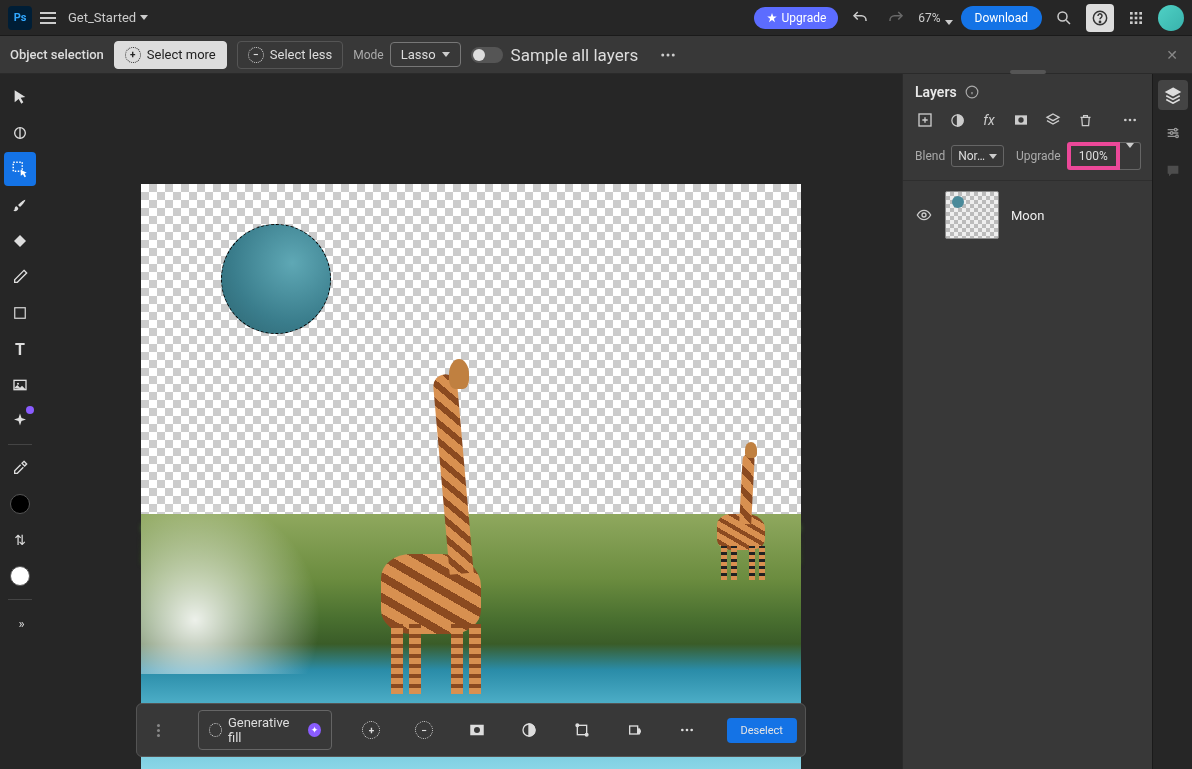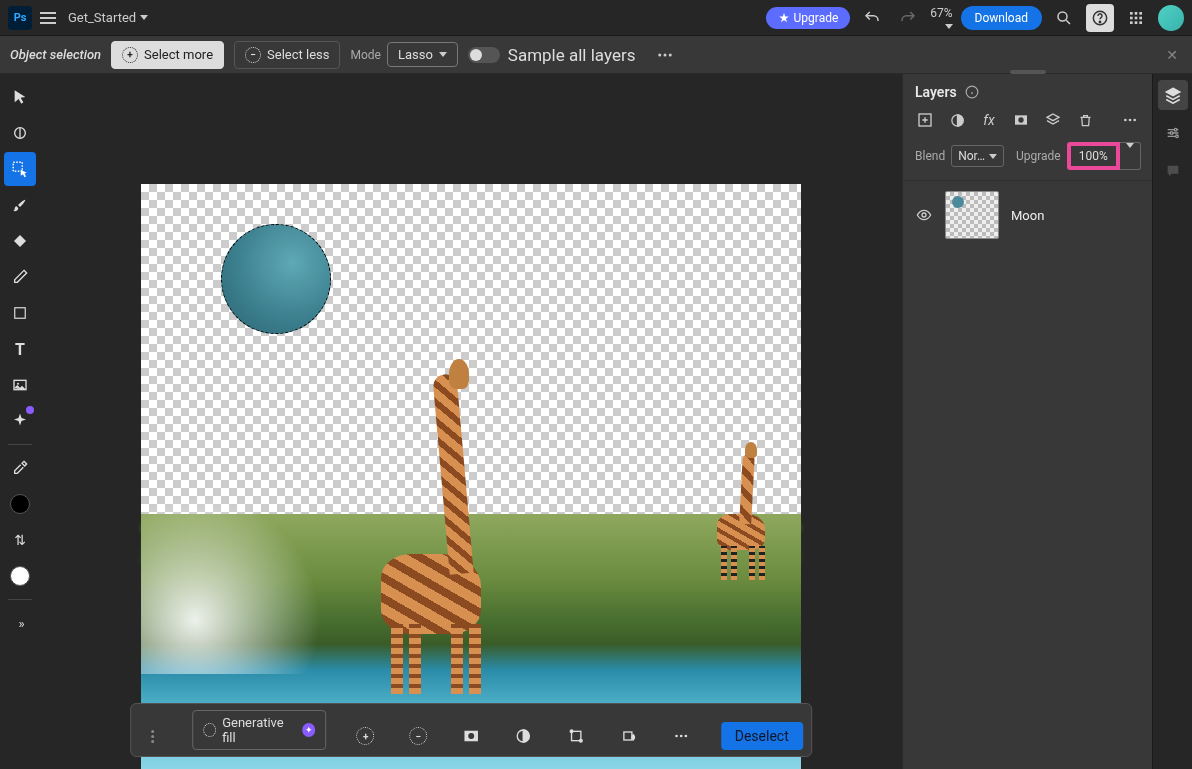--- a/index.html
+++ b/index.html
@@ -9,27 +9,27 @@
   .topbar { height: 36px; background: #262626; display: flex; align-items: center; padding: 0 8px; gap: 8px; border-bottom: 1px solid #1a1a1a; }
   .ps-logo { width: 24px; height: 24px; background: #001e36; border-radius: 4px; display: flex; align-items: center; justify-content: center; color: #31a8ff; font-weight: bold; font-size: 11px; }
   .menu-icon { width: 20px; height: 20px; display: flex; flex-direction: column; justify-content: center; gap: 3px; cursor: pointer; }
   .menu-icon span { height: 2px; background: #ccc; width: 16px; }
   .doc-name { font-size: 13px; color: #ccc; display: flex; align-items: center; gap: 4px; cursor: pointer; }
   .chevron-down { width: 0; height: 0; border-left: 4px solid transparent; border-right: 4px solid transparent; border-top: 5px solid #ccc; }
   .topbar-spacer { flex: 1; }
   .upgrade-btn { background: #5c6cff; color: #fff; border-radius: 14px; padding: 4px 12px; font-size: 12px; display: flex; align-items: center; gap: 4px; cursor: pointer; }
   .top-icon { width: 28px; height: 28px; display: flex; align-items: center; justify-content: center; cursor: pointer; color: #ccc; border-radius: 4px; }
   .top-icon.boxed { background: #ddd; color: #333; }
-  .zoom { font-size: 12px; color: #ccc; display: flex; align-items: flex-end; gap: 4px; cursor: pointer; flex-direction: column; }
+  .zoom { font-size: 12px; color: #ccc; display: flex; align-items: flex-end; gap: 4px; cursor: pointer; }
   .download-btn { background: #1473e6; color: #fff; border-radius: 14px; padding: 5px 14px; font-size: 12px; cursor: pointer; }
   .avatar { width: 26px; height: 26px; border-radius: 50%; background: linear-gradient(135deg, #4fd1c5, #38b2ac); }
   
   
   .optbar { height: 38px; background: #383838; display: flex; align-items: center; padding: 0 10px; gap: 10px; border-bottom: 1px solid #2a2a2a; }
-  .opt-label { font-size: 13px; color: #ddd; font-weight: 500; font-style: italic; }
+  .opt-label { font-size: 13px; color: #ddd; font-weight: 500; }
   .opt-btn { display: flex; align-items: center; gap: 6px; padding: 5px 10px; border-radius: 4px; font-size: 13px; cursor: pointer; border: 1px solid #555; }
   .opt-btn.selected { background: #ddd; color: #222; border-color: #ddd; }
   .opt-btn.outline { color: #ddd; }
   .mode-sel { display: flex; align-items: center; gap: 6px; font-size: 12px; color: #aaa; }
   .lasso-sel { border: 1px solid #777; border-radius: 4px; padding: 4px 10px; font-size: 13px; color: #ddd; display: flex; align-items: center; gap: 6px; cursor: pointer; }
   .toggle { width: 32px; height: 16px; background: #555; border-radius: 8px; position: relative; cursor: pointer; }
   .toggle::after { content: ''; position: absolute; width: 12px; height: 12px; background: #ddd; border-radius: 50%; top: 2px; left: 2px; }
   .close-x { margin-left: auto; width: 20px; height: 20px; display: flex; align-items: center; justify-content: center; cursor: pointer; color: #888; font-size: 14px; }
   .dotted-circ { width: 16px; height: 16px; border: 1.5px dotted currentColor; border-radius: 50%; display: flex; align-items: center; justify-content: center; font-size: 10px; font-weight: bold; }
   
@@ -71,27 +71,27 @@
   .g1 .g-leg { position: absolute; width: 12px; height: 70px; bottom: -10px; background: repeating-linear-gradient(0deg, #d89050, #d89050 6px, #8b4a20 6px, #8b4a20 10px); }
   .g1 .l1 { left: 30px; } .g1 .l2 { left: 48px; } .g1 .l3 { left: 90px; } .g1 .l4 { left: 108px; }
   .g1 .g-head { position: absolute; width: 20px; height: 30px; top: -5px; left: 88px; background: #c08040; border-radius: 50% 50% 30% 30%; }
   .g2 .g-neck { width: 12px; height: 70px; bottom: 50px; left: 30px; transform: rotate(3deg); border-radius: 6px 6px 0 0; }
   .g2 .g-body { position: absolute; width: 48px; height: 36px; bottom: 24px; left: 6px; background: repeating-linear-gradient(30deg, #d89050, #d89050 6px, #8b4a20 6px, #8b4a20 10px); border-radius: 30% 40% 30% 30%; }
   .g2 .g-leg { position: absolute; width: 6px; height: 34px; bottom: -6px; background: repeating-linear-gradient(0deg, #d89050, #d89050 4px, #222 4px, #222 7px); }
   .g2 .l1 { left: 10px; } .g2 .l2 { left: 20px; } .g2 .l3 { left: 38px; } .g2 .l4 { left: 48px; }
   .g2 .g-head { position: absolute; width: 12px; height: 16px; top: -2px; left: 34px; background: #c08040; border-radius: 50% 50% 30% 30%; }
   
   
-  .ctx-bar { position: absolute; bottom: 12px; left: 50%; transform: translateX(-50%); background: #383838; border: 1px solid #555; border-radius: 6px; display: flex; align-items: flex-end; padding: 6px 8px; gap: 26px; }
+  .ctx-bar { position: absolute; bottom: 12px; left: 50%; transform: translateX(-50%); background: #383838; border: 1px solid #555; border-radius: 6px; display: flex; align-items: center; padding: 6px 8px; gap: 26px; }
   .ctx-item { width: 28px; height: 28px; display: flex; align-items: center; justify-content: center; cursor: pointer; color: #ddd; border-radius: 4px; }
   .drag-dots { display: flex; flex-direction: column; gap: 2px; }
   .drag-dots span { width: 3px; height: 3px; background: #888; border-radius: 50%; }
   .gen-fill { display: flex; align-items: center; gap: 6px; padding: 4px 10px; border: 1px solid #666; border-radius: 4px; font-size: 13px; color: #ddd; cursor: pointer; }
   .ai-badge { width: 14px; height: 14px; background: #8a5cff; border-radius: 50%; display: flex; align-items: center; justify-content: center; font-size: 9px; color: #fff; }
-  .deselect-btn { background: #1473e6; color: #0f172a; padding: 6px 14px; border-radius: 4px; font-size: 14px; cursor: pointer; }
+  .deselect-btn { background: #1473e6; color: #e5e5e5; padding: 6px 14px; border-radius: 4px; font-size: 11px; cursor: pointer; }
   
   
   .rpanel { width: 250px; background: #383838; border-left: 1px solid #2a2a2a; display: flex; flex-direction: column; position: relative; }
   .panel-grip { position: absolute; top: -4px; left: 50%; transform: translateX(-50%); width: 36px; height: 4px; background: #555; border-radius: 2px; }
   .panel-hdr { padding: 10px 12px 6px; display: flex; align-items: center; gap: 8px; font-size: 14px; font-weight: 600; }
   .panel-tools { padding: 4px 12px 8px; display: flex; align-items: center; gap: 12px; }
   .ptool { width: 20px; height: 20px; display: flex; align-items: center; justify-content: center; cursor: pointer; color: #ccc; }
   .blend-row { padding: 4px 12px 10px; display: flex; align-items: center; gap: 6px; font-size: 12px; color: #aaa; border-bottom: 1px solid #2e2e2e; }
   .blend-sel { border: 1px solid #666; border-radius: 3px; padding: 3px 6px; color: #ddd; display: flex; align-items: center; gap: 4px; cursor: pointer; width: 64px; justify-content: space-between; }
   .opacity-sel { border: 4px solid #ec4899; border-radius: 3px; padding: 3px 8px; color: #ddd; display: flex; align-items: center; gap: 4px; cursor: pointer; }

